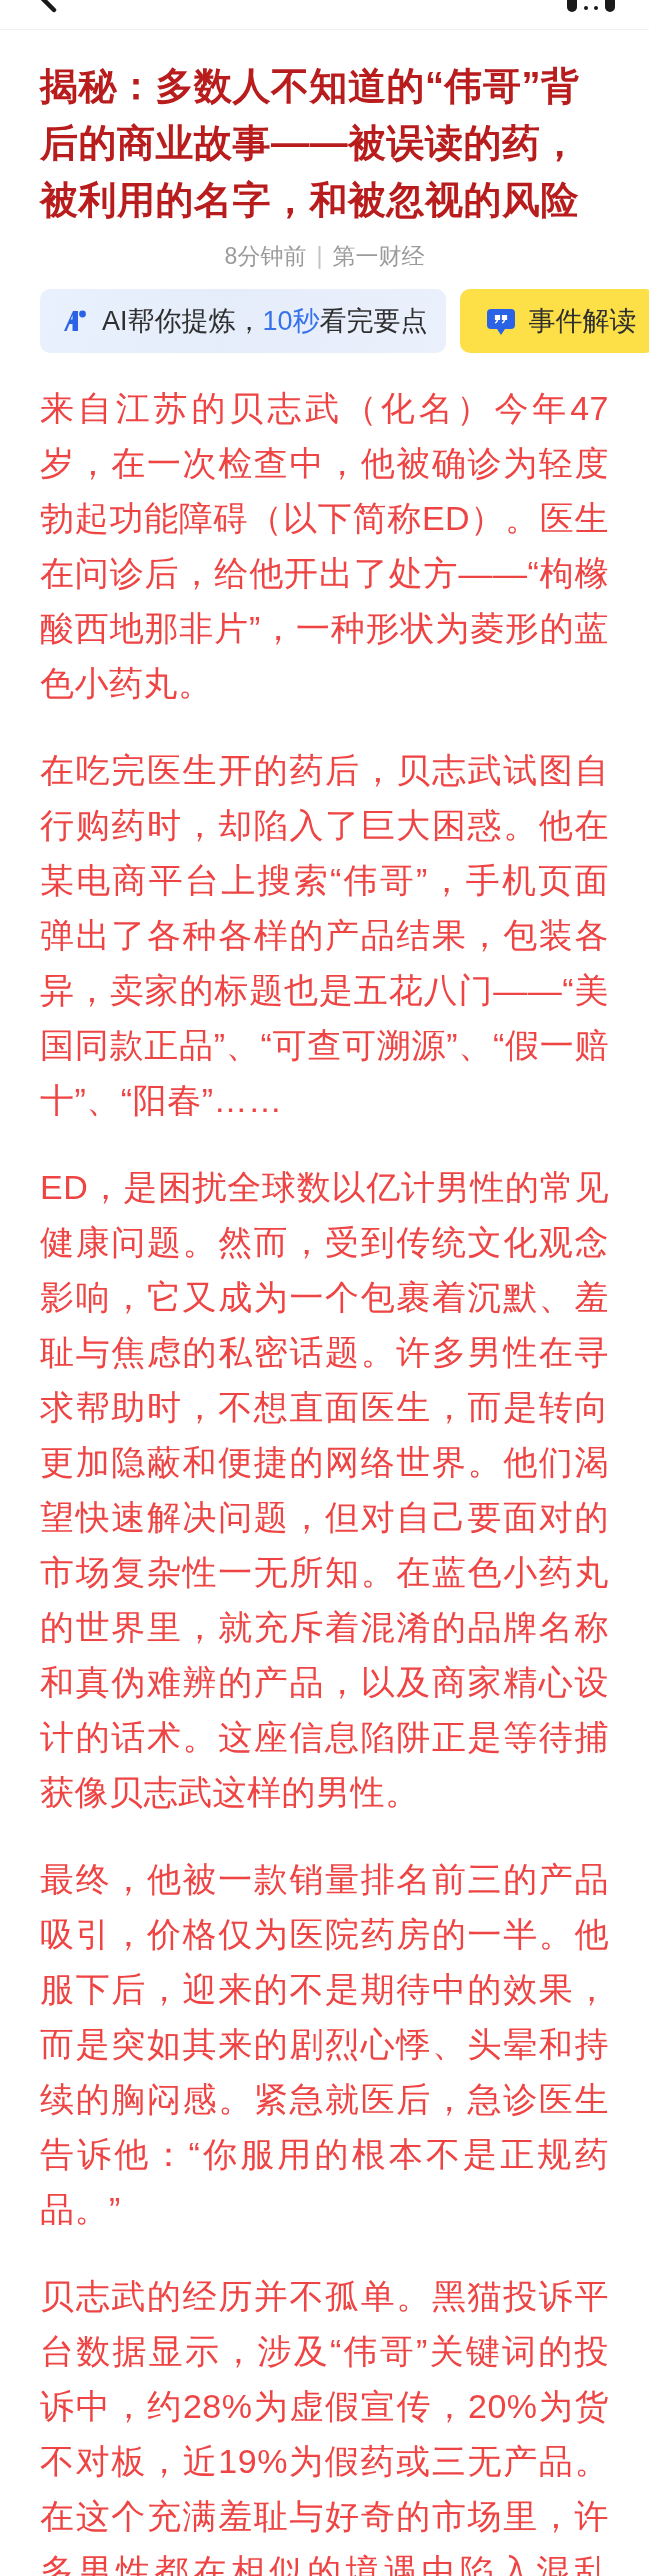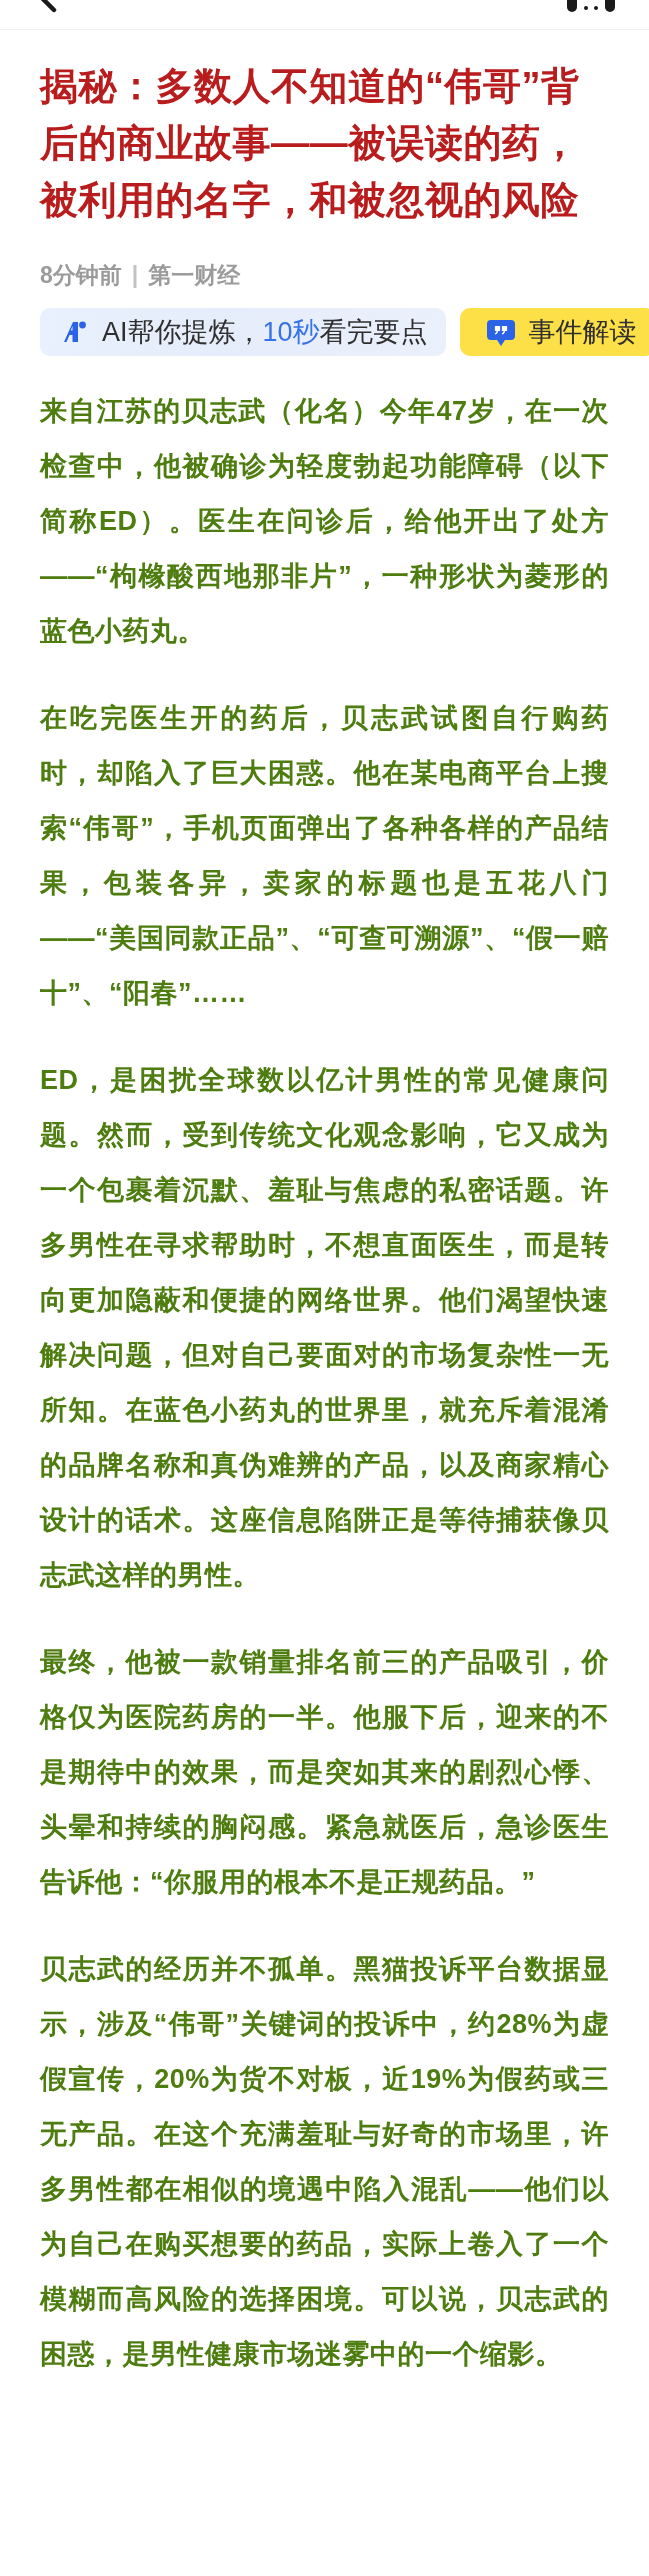--- a/index.html
+++ b/index.html
@@ -31,39 +31,40 @@
   .article { padding: 0 40px; }
   .title {
     margin-top: 28px;
     font-size: 38px;
     line-height: 57px;
     font-weight: 700;
     color: #b91c1c;
     letter-spacing: 0.5px;
   }
   .meta {
-    margin-top: 28px;
+    margin-top: 9px;
     font-size: 23px;
     line-height: 37px;
     color: #9b9b9b;
-    font-weight: 700;
+    font-weight: 400;
+    text-align: center;
   }
   .meta .sep { color: #c2c2c2; padding: 0 10px; }
   .meta-row { white-space: nowrap; }
   
   .ai-row {
     margin-top: 14px;
     display: flex;
     gap: 14px;
     align-items: stretch;
   }
   .pill {
     display: flex;
     align-items: center;
-    height: 48px;
+    height: 64px;
     border-radius: 10px;
     padding: 0 18px;
     cursor: pointer;
     font-size: 27px;
     color: #2f2f2f;
     white-space: nowrap;
   }
   .pill-ai {
     background: linear-gradient(100deg, #e8f1fd 0%, #e6edfa 45%, #eaf0fc 100%);
     flex: 0 0 auto;
@@ -71,28 +72,27 @@
   .pill-event {
     background: #fde047;
     flex: 0 0 auto;
     padding-left: 25px;
   }
   .pill .icon { margin-right: 12px; display: inline-flex; }
   .hl-blue { color: #3672e9; }
   
   .body-text { margin-top: 28px; }
   .body-text p {
-    font-size: 27px;
+    font-size: 34px;
     line-height: 55px;
-    color: #4d7c0f;
+    color: #ef4444;
     letter-spacing: 0.5px;
     text-align: justify;
     margin-bottom: 32px;
     word-break: break-all;
-    font-weight: bold;
   }
 </style>
 </head>
 <body>
 
 <div class="navbar">
   <div class="nav-back">
     <svg width="36" height="36" viewBox="0 0 36 36">
       <polyline points="24,4 10,18 24,32" fill="none" stroke="#1a1a1a" stroke-width="4.5" stroke-linecap="round" stroke-linejoin="round"></polyline>
     </svg>

